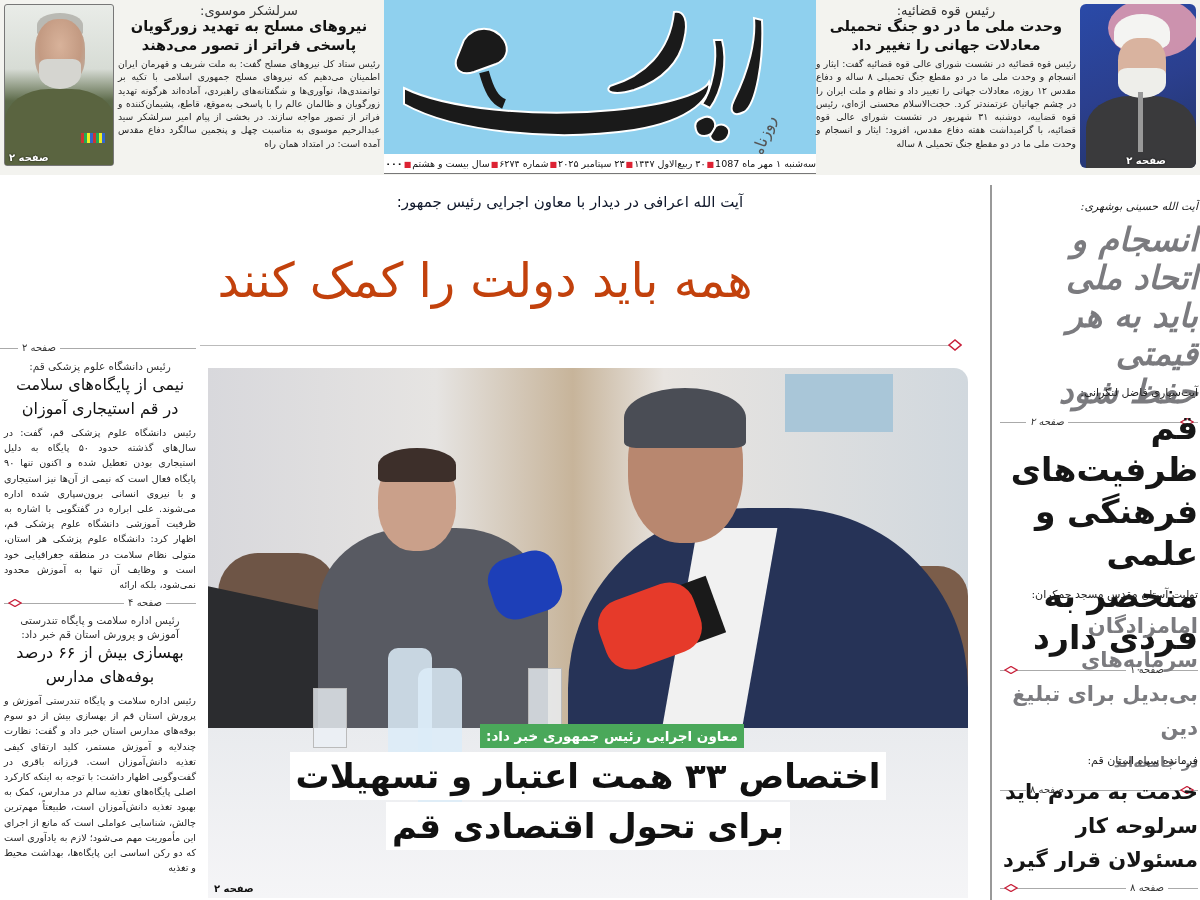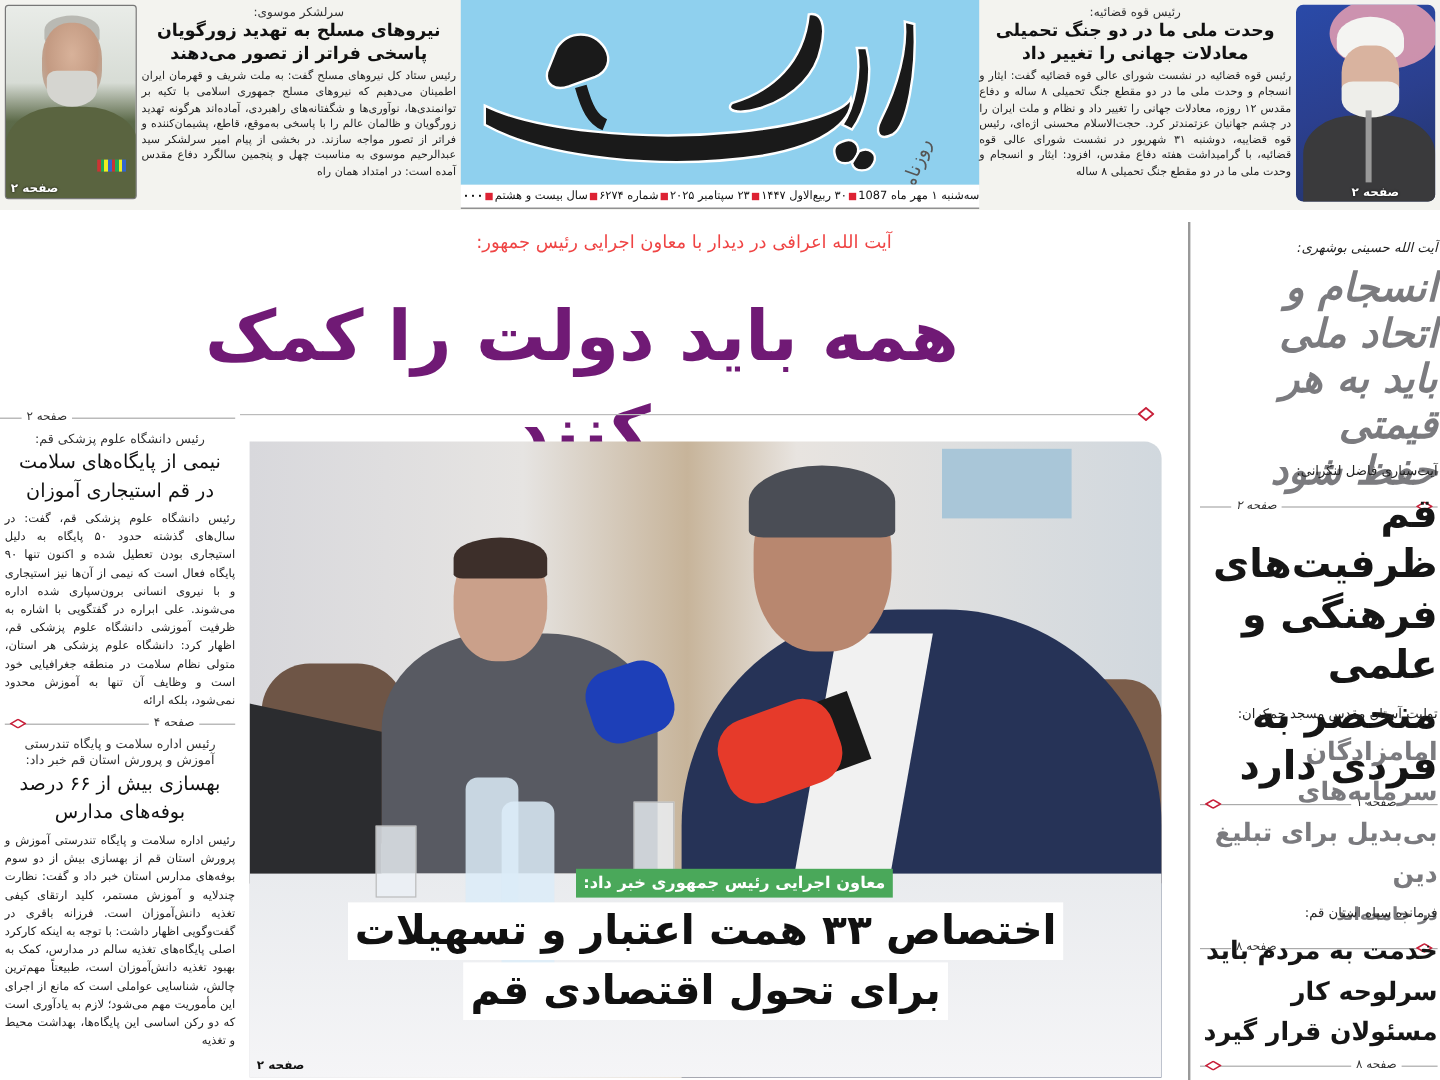--- a/index.html
+++ b/index.html
@@ -17,21 +17,21 @@
   .teaser-photo-left .face { position: absolute; left: 30px; top: 14px; width: 50px; height: 66px; border-radius: 45% 45% 40% 40%;
     background: radial-gradient(ellipse at 50% 40%, #d8b29a 0%, #c39a82 60%, #b8b8b0 100%); }
   .teaser-photo-left .hair { position: absolute; left: 32px; top: 8px; width: 46px; height: 24px; border-radius: 50% 50% 20% 20%; background: #b9b9b3; }
   .teaser-photo-left .beard { position: absolute; left: 34px; top: 54px; width: 42px; height: 30px; border-radius: 20% 20% 50% 50%; background: #d5d5d0; }
   .teaser-photo-left .uniform { position: absolute; left: 0; top: 84px; width: 110px; height: 80px; background: #5a6440; border-radius: 40% 40% 0 0; }
   .teaser-photo-left .ribbons { position: absolute; left: 76px; top: 128px; width: 24px; height: 10px;
     background: repeating-linear-gradient(90deg, #c33 0 3px, #2a5 3px 6px, #ee2 6px 9px, #36c 9px 12px); }
   .page-tag-photo { position: absolute; left: 4px; bottom: 2px; font-size: 10px; color: #fff; font-weight: bold; text-shadow: 0 0 2px #000; }
 
   .teaser-left { left: 118px; top: 4px; width: 262px; height: 166px; text-align: center; }
-  .kicker-sm { font-size: 10px; color: #333; line-height: 13px; }
+  .kicker-sm { font-size: 13px; color: #333; line-height: 13px; }
   .teaser-title { font-size: 14.5px; font-weight: bold; line-height: 19px; color: #111; }
   .teaser-body { font-size: 9.2px; line-height: 13.3px; text-align: justify; text-align-last: right; color: #222; margin-top: 2px; }
 
   
   .masthead { left: 384px; top: 0; width: 432px; height: 154px; background: #8fd0ee; overflow: hidden; }
   .masthead-logo { position: absolute; left: 0; top: 0; width: 432px; height: 154px; }
   .dateline { left: 384px; top: 154px; width: 432px; height: 20px; background: #fff; border-bottom: 1px solid #777;
     font-size: 9.5px; line-height: 20px; text-align: center; color: #111; white-space: nowrap; overflow: hidden; }
   .dateline .price { font-weight: bold; }
   .dateline .sep { color: #d23; font-size: 8px; padding: 0 1px; }
@@ -42,22 +42,22 @@
     background: linear-gradient(160deg, #2a4aa8 0%, #2b3f8e 50%, #223366 100%); }
   .teaser-photo-right .pinkblob { position: absolute; left: 28px; top: -6px; width: 90px; height: 60px; border-radius: 50%; background: #e9a0b2; opacity: .85; }
   .teaser-photo-right .turban { position: absolute; left: 34px; top: 10px; width: 56px; height: 36px; border-radius: 50% 50% 30% 30%; background: #f4f4f2; }
   .teaser-photo-right .face { position: absolute; left: 38px; top: 34px; width: 48px; height: 56px; border-radius: 40%; background: #d9b39f; }
   .teaser-photo-right .beard { position: absolute; left: 38px; top: 64px; width: 48px; height: 30px; border-radius: 20% 20% 50% 50%; background: #eeeeea; }
   .teaser-photo-right .robe { position: absolute; left: 6px; top: 92px; width: 110px; height: 80px; border-radius: 40% 40% 0 0; background: #3a3a3c; }
   .teaser-photo-right .mic { position: absolute; left: 58px; top: 88px; width: 5px; height: 60px; background: #999; }
   .teaser-photo-right .page-tag-photo { left: auto; right: 30px; }
 
   
-  .main-kicker { left: 200px; top: 193px; width: 740px; text-align: center; font-size: 15px; color: #ef4444; }
-  .main-headline { left: 110px; top: 240px; width: 750px; text-align: center; font-size: 58px; font-weight: bold; letter-spacing: -1px; color: #701a75; line-height: 80px; }
+  .main-kicker { left: 200px; top: 193px; width: 740px; text-align: center; font-size: 15px; color: #0f172a; }
+  .main-headline { left: 110px; top: 240px; width: 750px; text-align: center; font-size: 48px; font-weight: normal; letter-spacing: -1px; color: #c2410c; line-height: 80px; }
 
   
   .sidebar-right { left: 990px; top: 185px; width: 210px; height: 715px; border-left: 2px solid #999; }
   .side-item { position: absolute; left: 8px; width: 198px; text-align: right; }
   .side-kicker { font-size: 11px; color: #222; line-height: 16px; margin-bottom: 6px; }
   .side-title { font-size: 33px; font-weight: bold; line-height: 38px; }
   .side-title.gray { color: #7b7b7f; }
   .side-title.dark { color: #161616; }
 
   

